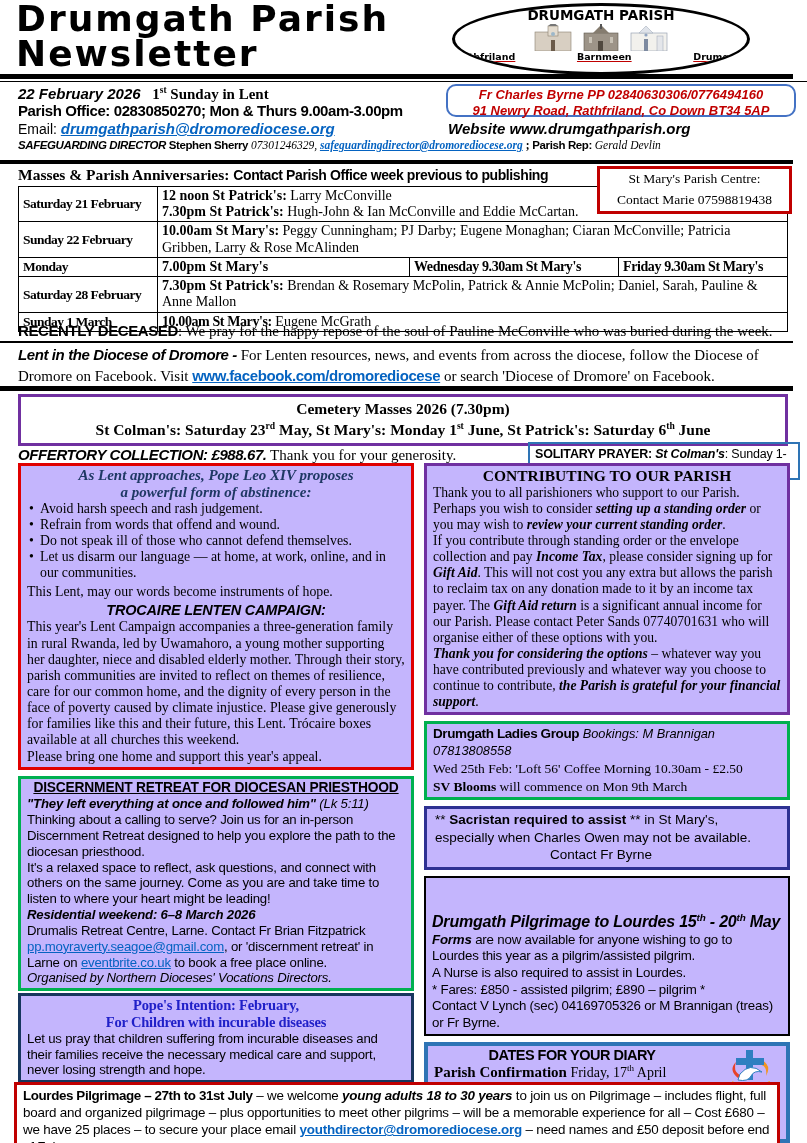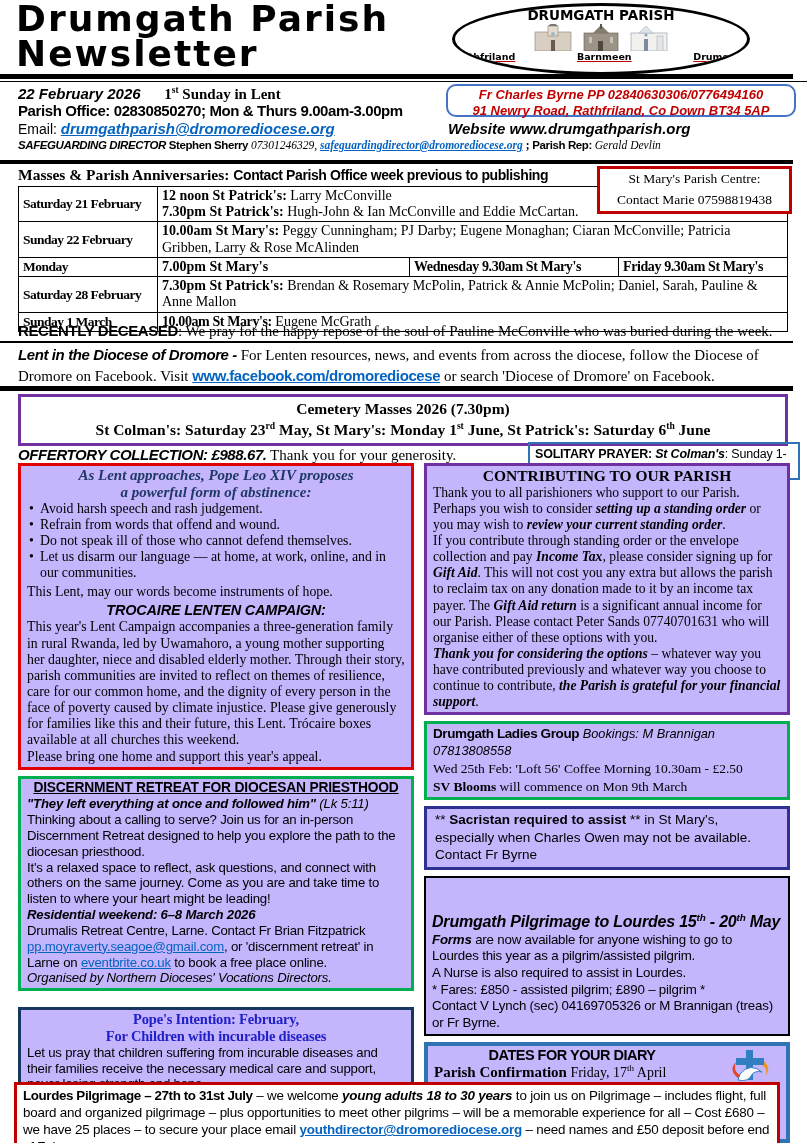--- a/index.html
+++ b/index.html
@@ -59,21 +59,21 @@
   .col-left{position:absolute;left:18px;top:463px;width:396px;}
   .col-right{position:absolute;left:424px;top:463px;width:366px;}
   .box{box-sizing:border-box;background:#c4b5fd;}
   .lent-box{border:3px solid #e00000;padding:1px 6px 2px;font-size:13.8px;line-height:1.17;margin-bottom:6px;}
   .lent-title{color:#1f3864;font-weight:bold;font-style:italic;font-size:15px;text-align:center;line-height:1.12;}
   .bullet{padding-left:13px;position:relative;}
   .bullet::before{content:"•";position:absolute;left:2px;}
   .trocaire-title{text-align:center;font-family:"Liberation Sans",sans-serif;font-weight:bold;
       font-style:italic;font-size:14.5px;letter-spacing:-0.2px;margin-top:2px;}
   .disc-box{border:3px solid #00b050;padding:1px 6px 2px;font-family:"Liberation Sans",sans-serif;
-      font-size:13.2px;line-height:1.2;margin-bottom:16px;letter-spacing:-0.2px;}
+      font-size:13.2px;line-height:1.2;margin-bottom:2px;letter-spacing:-0.2px;}
   .disc-title{text-align:center;font-weight:bold;text-decoration:underline;font-size:13.8px;}
   .pope-box{border:3px solid #17365d;padding:1px 6px 2px;font-family:"Liberation Sans",sans-serif;
       font-size:13.2px;line-height:1.2;letter-spacing:-0.2px;}
   .pope-title{color:#2020c8;font-family:"Liberation Serif",serif;font-weight:bold;font-size:14.5px;
       text-align:center;line-height:1.15;}
 
   .contrib-box{border:3px solid #7030a0;padding:1px 6px 2px;font-size:13.6px;line-height:1.18;margin-bottom:6px;}
   .contrib-title{text-align:center;font-weight:bold;font-size:15.5px;}
   .ladies-box{border:3px solid #00b050;padding:1px 6px 2px;font-size:13.5px;line-height:1.3;margin-bottom:6px;}
   .sac-box{border:3px solid #2e3192;padding:2px 8px 3px;font-family:"Liberation Sans",sans-serif;
@@ -131,21 +131,21 @@
       <span>Barnmeen</span>
       <span>Drumgath</span>
     </div>
   </div>
 
   <div class="bar" style="top:74px;width:793px;height:5px;"></div>
   <div class="bar" style="top:81px;width:807px;height:1px;"></div>
 
   <div class="date-line">
     <span class="sans bi">22 February 2026</span>
-    <span class="b" style="margin-left:20px;"><span>1</span><sup>st</sup><span> Sunday in Lent</span></span>
+    <span class="b" style="margin-left:8px;"><span>1</span><sup>st</sup><span> Sunday in Lent</span></span>
   </div>
   <div class="office-line">Parish Office: 02830850270; Mon &amp; Thurs 9.00am-3.00pm</div>
   <div class="email-line">
     <span>Email: </span>
     <span class="bi link" style="font-size:15px;">drumgathparish@dromorediocese.org</span>
   </div>
   <div class="website-line">
     <span>Website </span>
     <span>www.drumgathparish.org</span>
   </div>
@@ -298,21 +298,21 @@
       <div>
         <span class="b">SV Blooms</span><span> will commence on Mon 9th March</span>
       </div>
     </div>
 
     <div class="box sac-box">
       <div class="center">
         <span>** </span><span class="b">Sacristan required to assist</span><span> **</span><span> in St Mary's,</span>
       </div>
       <div class="center">especially when Charles Owen may not be available.</div>
-      <div style="text-align:left;padding-right:12px;">Contact Fr Byrne</div>
+      <div style="text-align:center;padding-right:12px;">Contact Fr Byrne</div>
     </div>
 
     <div class="box pilgrim-box">
       <div class="center bi" style="font-size:16px;margin-top:32px;">
         <span>Drumgath Pilgrimage to Lourdes 15</span><sup>th</sup><span> - 20</span><sup>th</sup><span> May</span>
       </div>
       <div>
         <span class="bi">Forms</span><span> are now available for anyone wishing to go to Lourdes this year as a pilgrim/assisted pilgrim.</span>
       </div>
       <div>A Nurse is also required to assist in Lourdes.</div>

